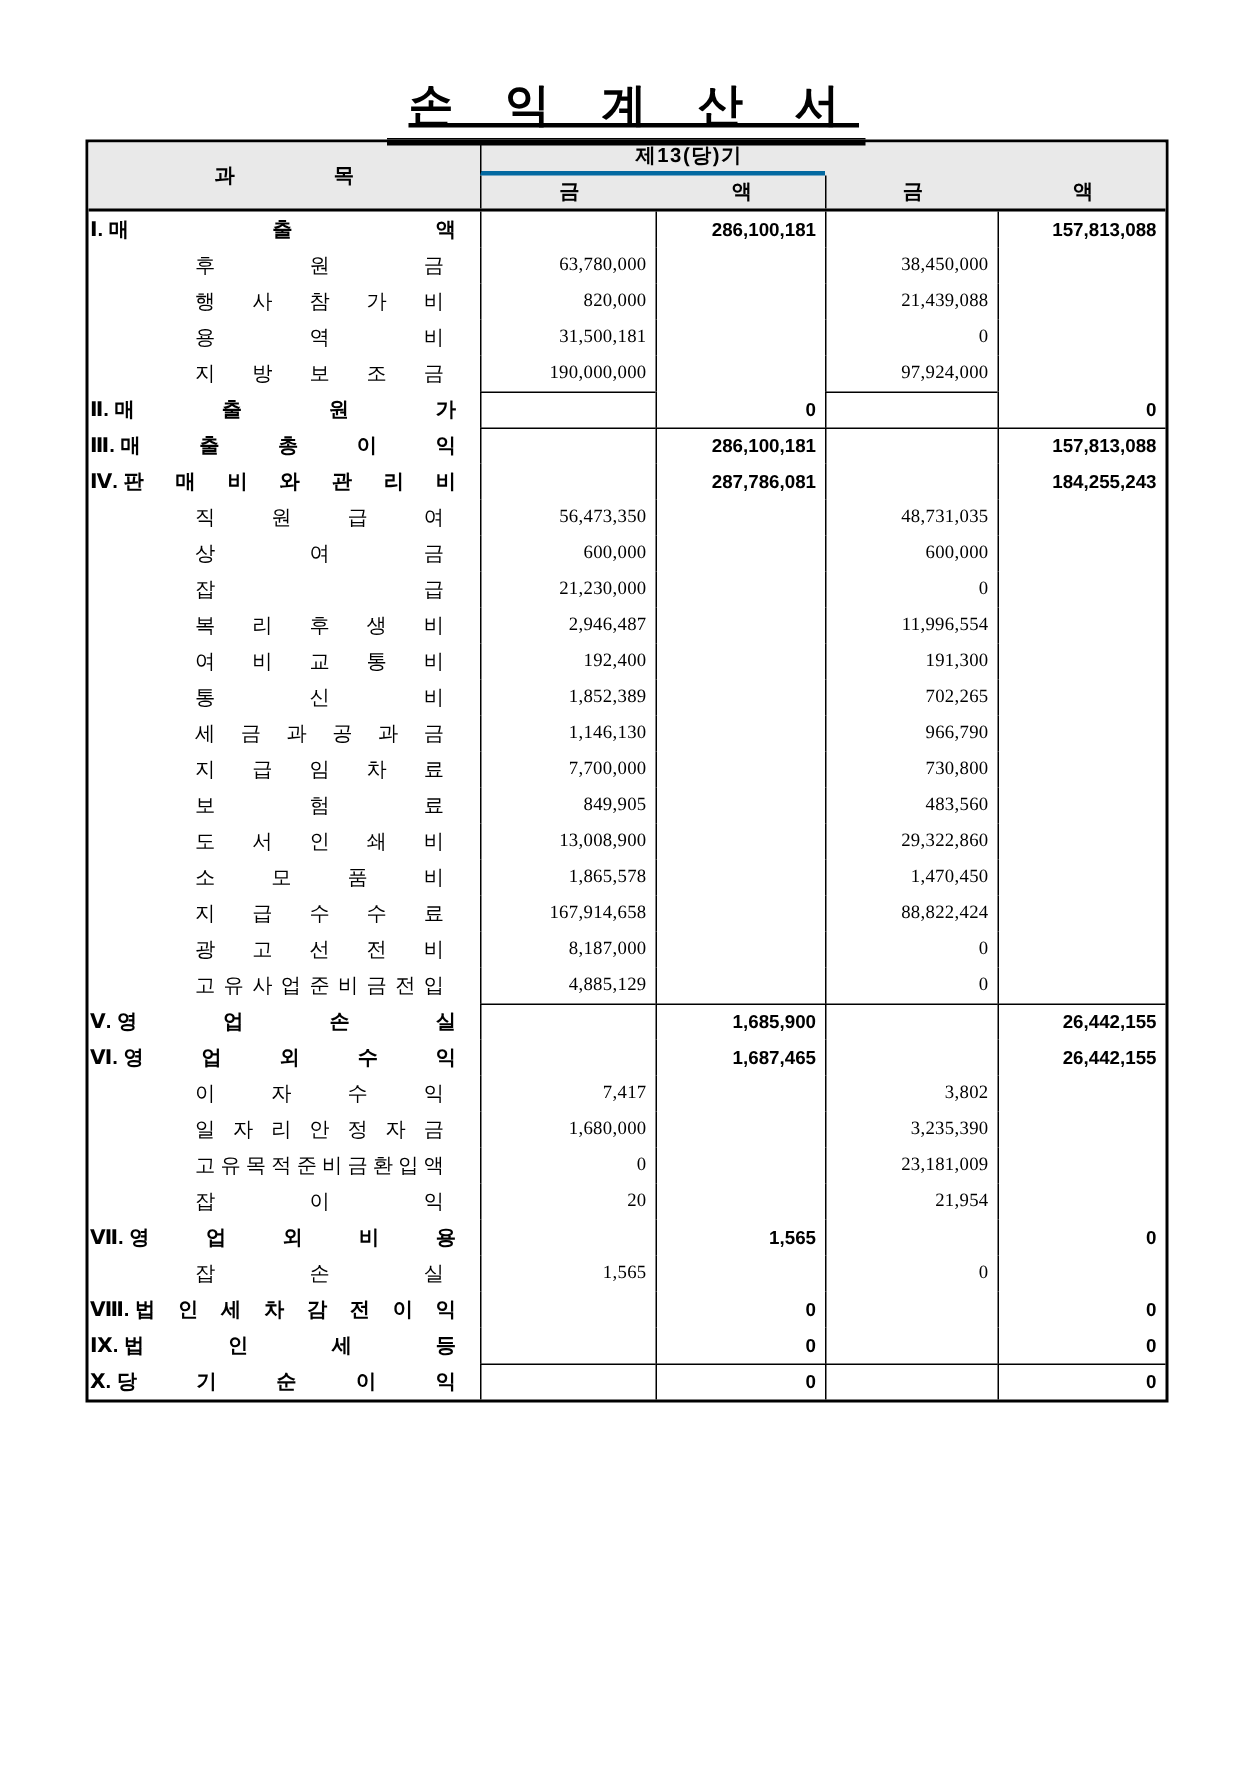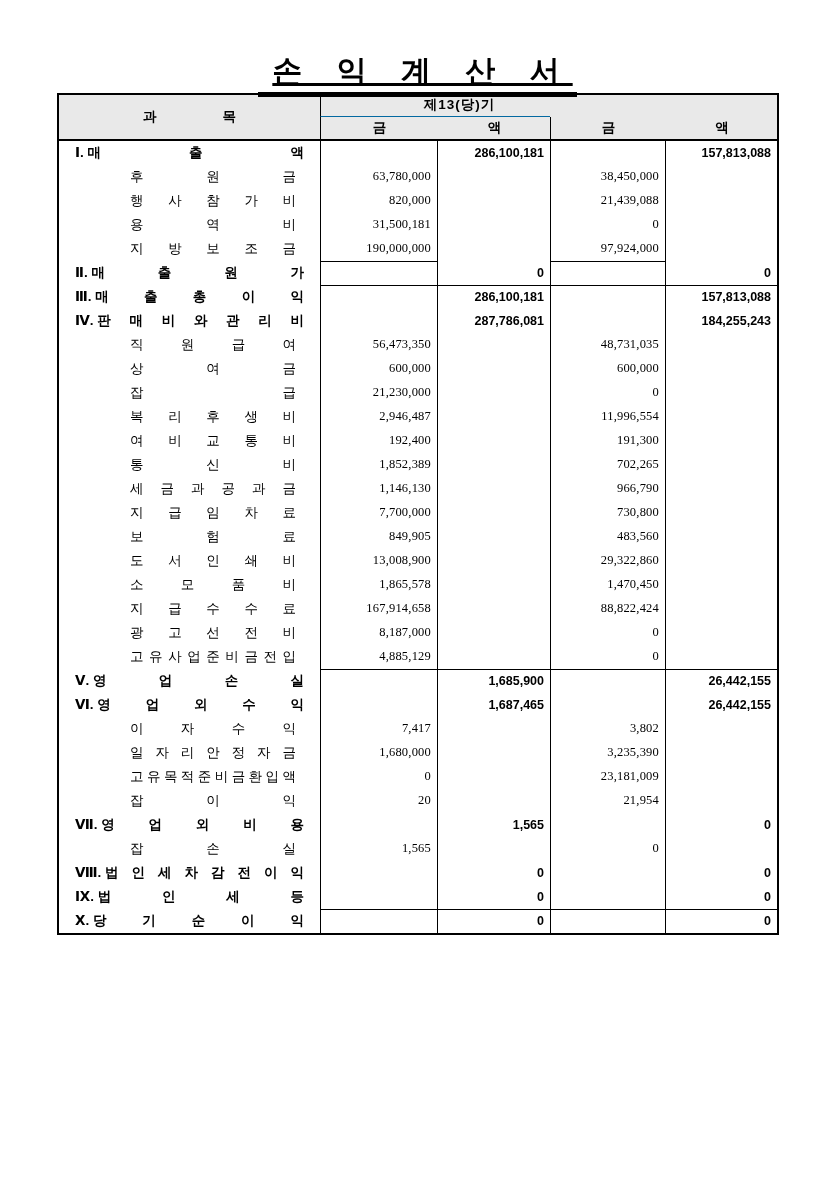--- a/index.html
+++ b/index.html
@@ -34,41 +34,41 @@
   
   .fintable{width:718px;margin-left:57px;border:2px solid #000;box-sizing:content-box;}
   .thead{
     display:grid;grid-template-columns:261px 117px 113px 115px 112px;
     grid-template-rows:22px 22px;background:#e9e9e9;border-bottom:2px solid #000;
     font-weight:700;font-size:13.5px;
   }
   .h-acct{grid-row:1/3;grid-column:1;display:flex;align-items:center;justify-content:center;gap:66px;}
   .h-p13{grid-row:1;grid-column:2/4;}
   .h-p12{grid-row:1;grid-column:4/6;}
-  .h-period{display:flex;align-items:center;justify-content:center;border-left:1px solid #000;border-bottom:1px solid #0369a1;letter-spacing:1px;padding-left:48px;}
+  .h-period{display:flex;align-items:center;justify-content:center;border-left:1px solid #000;border-bottom:3px solid #0369a1;letter-spacing:1px;padding-left:48px;}
   .h-amt{grid-row:2;display:grid;}
   .h-amt13{grid-column:2/4;grid-template-columns:117px 113px;border-left:1px solid #000;}
   .h-amt12{grid-column:4/6;grid-template-columns:115px 112px;border-left:1px solid #000;}
   .h-amt span{display:flex;align-items:center;justify-content:center;}
 
   .trow{
     display:grid;grid-template-columns:261px 117px 113px 115px 112px;
     height:24px;
   }
   .cell{display:flex;align-items:center;box-sizing:border-box;height:100%;}
   .amt{
     justify-content:flex-end;padding-right:6px;border-left:1px solid #000;
     font-family:"Liberation Serif","DejaVu Serif",serif;font-size:12.5px;letter-spacing:0.2px;
   }
   .trow.section .amt{
     font-family:"Liberation Sans","DejaVu Sans",sans-serif;font-weight:700;
     font-size:12.5px;letter-spacing:0;
   }
   .lbl{justify-content:space-between;font-size:13.5px;}
-  .sec-lbl{padding-left:16px;padding-right:16px;font-weight:700;}
+  .sec-lbl{padding-left:1px;padding-right:16px;font-weight:700;}
   .item-lbl{padding-left:71px;padding-right:24px;font-weight:400;}
   .trow.sub-above .c1,.trow.sub-above .c3{border-top:1px solid #000;}
   .trow.full-above .c1,.trow.full-above .c2,
   .trow.full-above .c3,.trow.full-above .c4{border-top:1px solid #000;}
 </style>
 </head>
 <body>
 
 <div class="doc">
 

